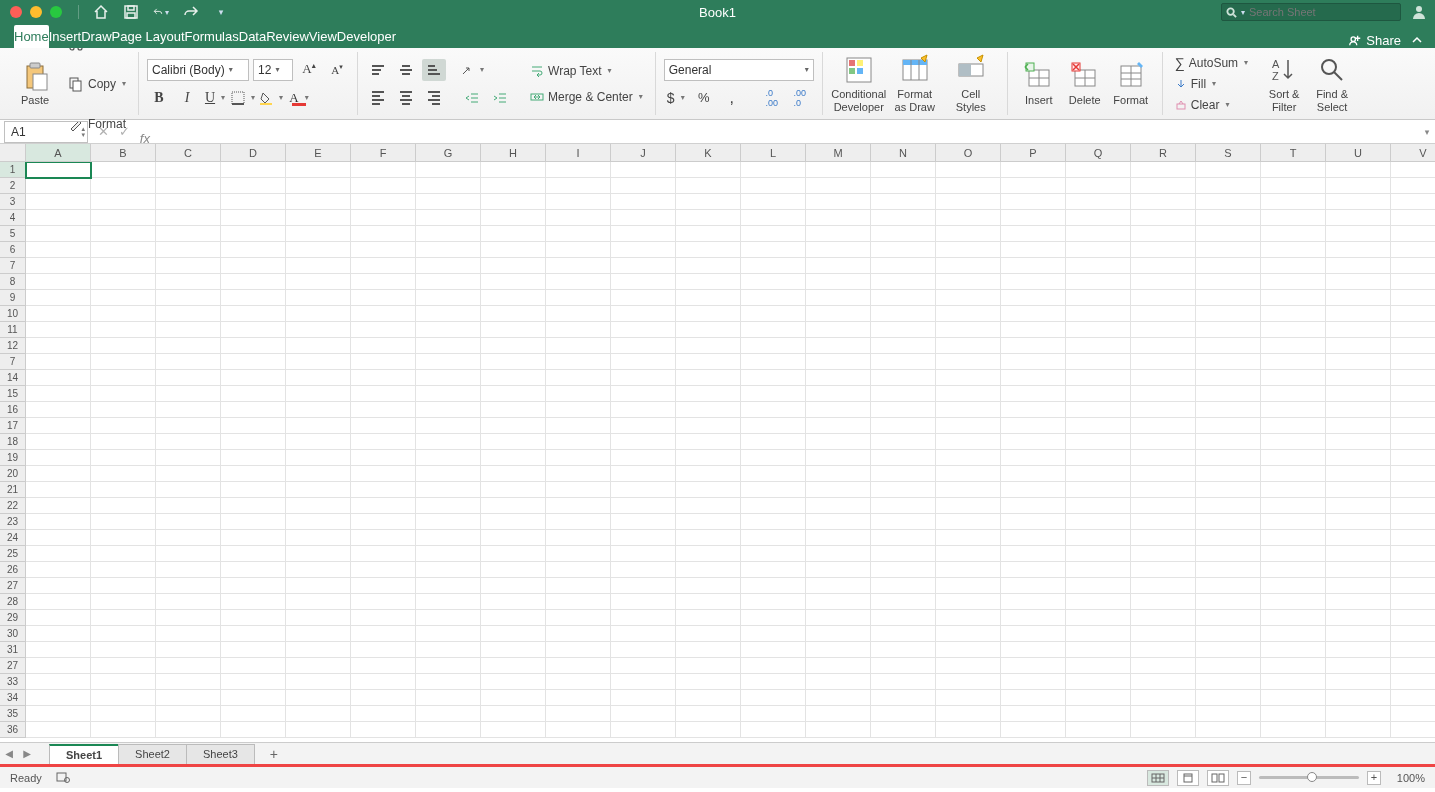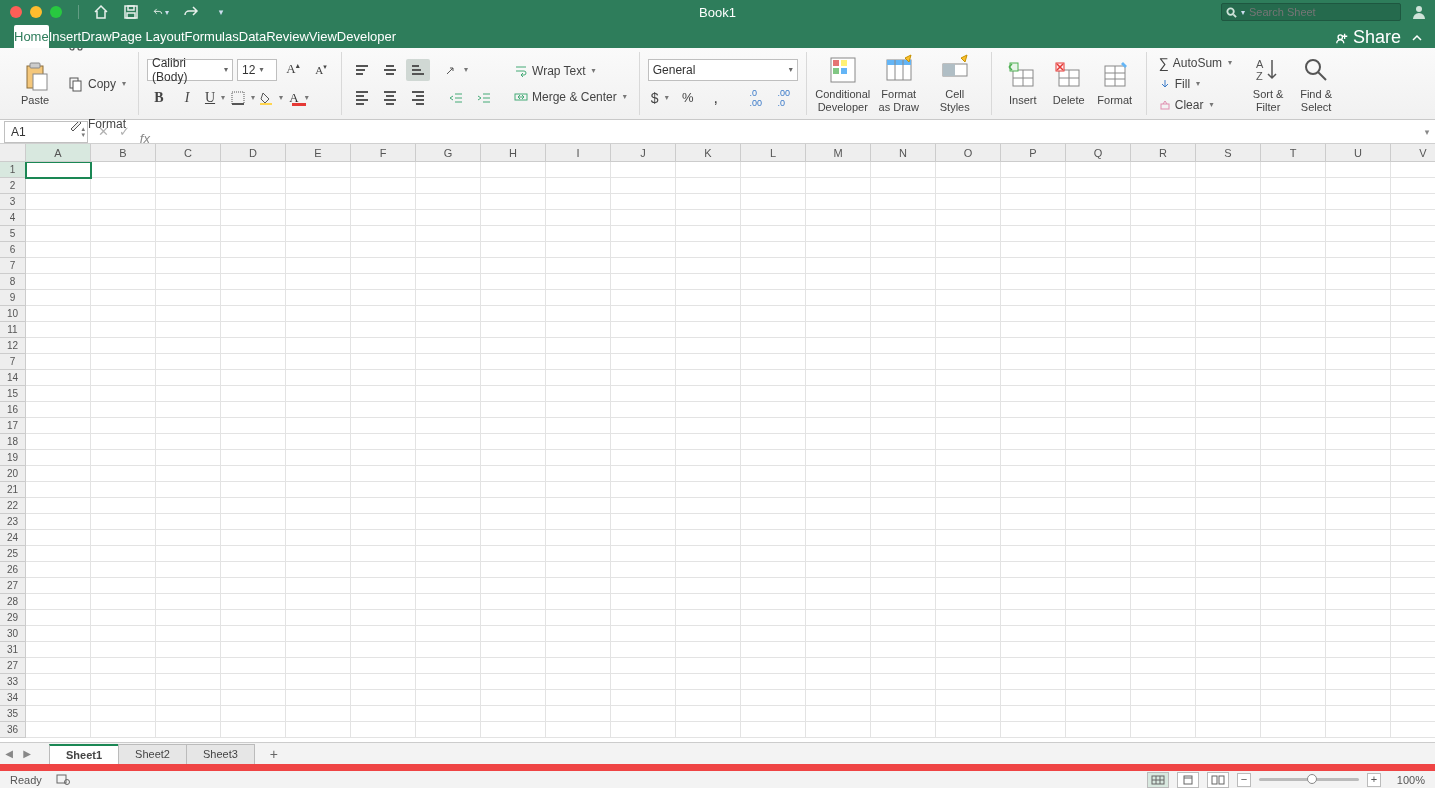--- a/index.html
+++ b/index.html
@@ -20,21 +20,21 @@
 .title-right { position: absolute; right: 8px; display: flex; align-items: center; gap: 10px; }
 .search-box { width: 180px; height: 18px; background: #256a4d; border: 1px solid #1e5740; border-radius: 2px; display: flex; align-items: center; padding: 0 4px; gap: 4px; }
 .search-box input { flex:1; background: transparent; border: none; outline: none; color: #cfe3d9; font-size: 11px; }
 .search-box svg { width: 11px; height: 11px; fill: none; stroke: #cfe3d9; stroke-width: 2; }
 .profile-icon { width: 16px; height: 16px; }
 
 
 .ribbon-tabs { height: 24px; background: #2e7d5b; display: flex; align-items: flex-end; padding-left: 14px; gap: 0; color: #fff; font-size: 13px; position: relative; }
 .rtab { padding: 4px 0; cursor: pointer; }
 .rtab.active { background: #fff; color: #2e7d5b; border-radius: 2px 2px 0 0; }
-.ribbon-right { position: absolute; right: 10px; display: flex; align-items: center; gap: 8px; color: #fff; font-size: 18px; }
+.ribbon-right { position: absolute; right: 10px; display: flex; align-items: center; gap: 8px; color: #fff; font-size: 13px; }
 .share-btn { display: flex; align-items: center; gap: 4px; cursor: pointer; }
 .collapse-btn { width: 16px; height: 16px; display:flex; align-items:center; justify-content:center; cursor:pointer; }
 
 
 .ribbon { height: 72px; background: linear-gradient(#fafafa,#f1f1f1); border-bottom: 1px solid #c9c9c9; display: flex; align-items: stretch; padding: 4px 6px; gap: 0; }
 .group { display: flex; align-items: center; padding: 2px 8px; border-right: 1px solid #d9d9d9; }
 .group:last-child { border-right: none; }
 .vstack { display: flex; flex-direction: column; gap: 20px; }
 .hstack { display: flex; align-items: center; gap: 4px; }
 .btn { height: 20px; display: flex; align-items: center; gap: 4px; padding: 0 4px; cursor: pointer; border-radius: 2px; font-size: 12px; color: #444; }
@@ -76,21 +76,21 @@
 .cell.active { outline: 2px solid #1a8754; outline-offset: -1px; position: relative; z-index: 2; }
 
 
 .sheet-tabs { height: 22px; background: #f3f3f3; border-top: 1px solid #ccc; display: flex; align-items: center; }
 .navbtn { width: 18px; height: 20px; display:flex; align-items:center; justify-content:center; color:#888; cursor:pointer; font-size:10px;}
 .stab { height: 20px; padding: 0 16px; border: 1px solid #bbb; border-bottom: none; background:#e6e6e6; font-size: 11px; color:#444; display:flex; align-items:center; cursor:pointer; margin-left:-1px; position:relative; }
 .stab.active { background: #fff; font-weight: bold; border-top: 2px solid #1a8754; }
 .addsheet { width: 26px; text-align:center; color:#666; cursor:pointer; font-size:14px; margin-left:6px;}
 
 
-.status-bar { height: 24px; background: #f3f3f3; border-top: 7px solid #ef4444; display: flex; align-items: center; font-size: 11px; color: #555; padding: 0 10px; justify-content: space-between;}
+.status-bar { height: 24px; background: #f3f3f3; border-top: 3px solid #ef4444; display: flex; align-items: center; font-size: 11px; color: #555; padding: 0 10px; justify-content: space-between;}
 .status-left { display:flex; align-items:center; gap: 14px;}
 .status-right { display:flex; align-items:center; gap: 8px;}
 .viewbtn { width: 22px; height: 16px; border: 1px solid #bbb; background:#fff; cursor:pointer; display:flex; align-items:center; justify-content:center;}
 .viewbtn svg { width:14px; height:10px; stroke:#666; fill:none; stroke-width:1;}
 .viewbtn.active { background:#d8e8df; }
 .zoom-slider { width: 100px; height: 3px; background: #bbb; position: relative; border-radius:2px;}
 .zoom-thumb { position:absolute; width:10px; height:10px; background:#fff; border:1px solid #888; border-radius:50%; top:-4px; left:48%;}
 .zoombtn { width:14px; height:14px; border:1px solid #bbb; background:#fff; text-align:center; line-height:11px; cursor:pointer; font-size:11px;}
 
 
@@ -217,21 +217,21 @@
             </svg>
           </span>
           <span>Format</span>
         </div>
     </div>
   </div>
 
   <div class="group">
     <div class="vstack" style="gap:6px">
       <div class="hstack">
-        <div class="combo" style="width:86px">
+        <div class="combo" style="width:102px">
             <span>Calibri (Body)</span>
             <span class="arrow">▾</span>
           </div>
         <div class="combo" style="width:40px">
             <span>12</span>
             <span class="arrow">▾</span>
           </div>
         <div class="btn small">
             <span class="font-A">A<sup style="font-size:8px">▴</sup></span>
           </div>

